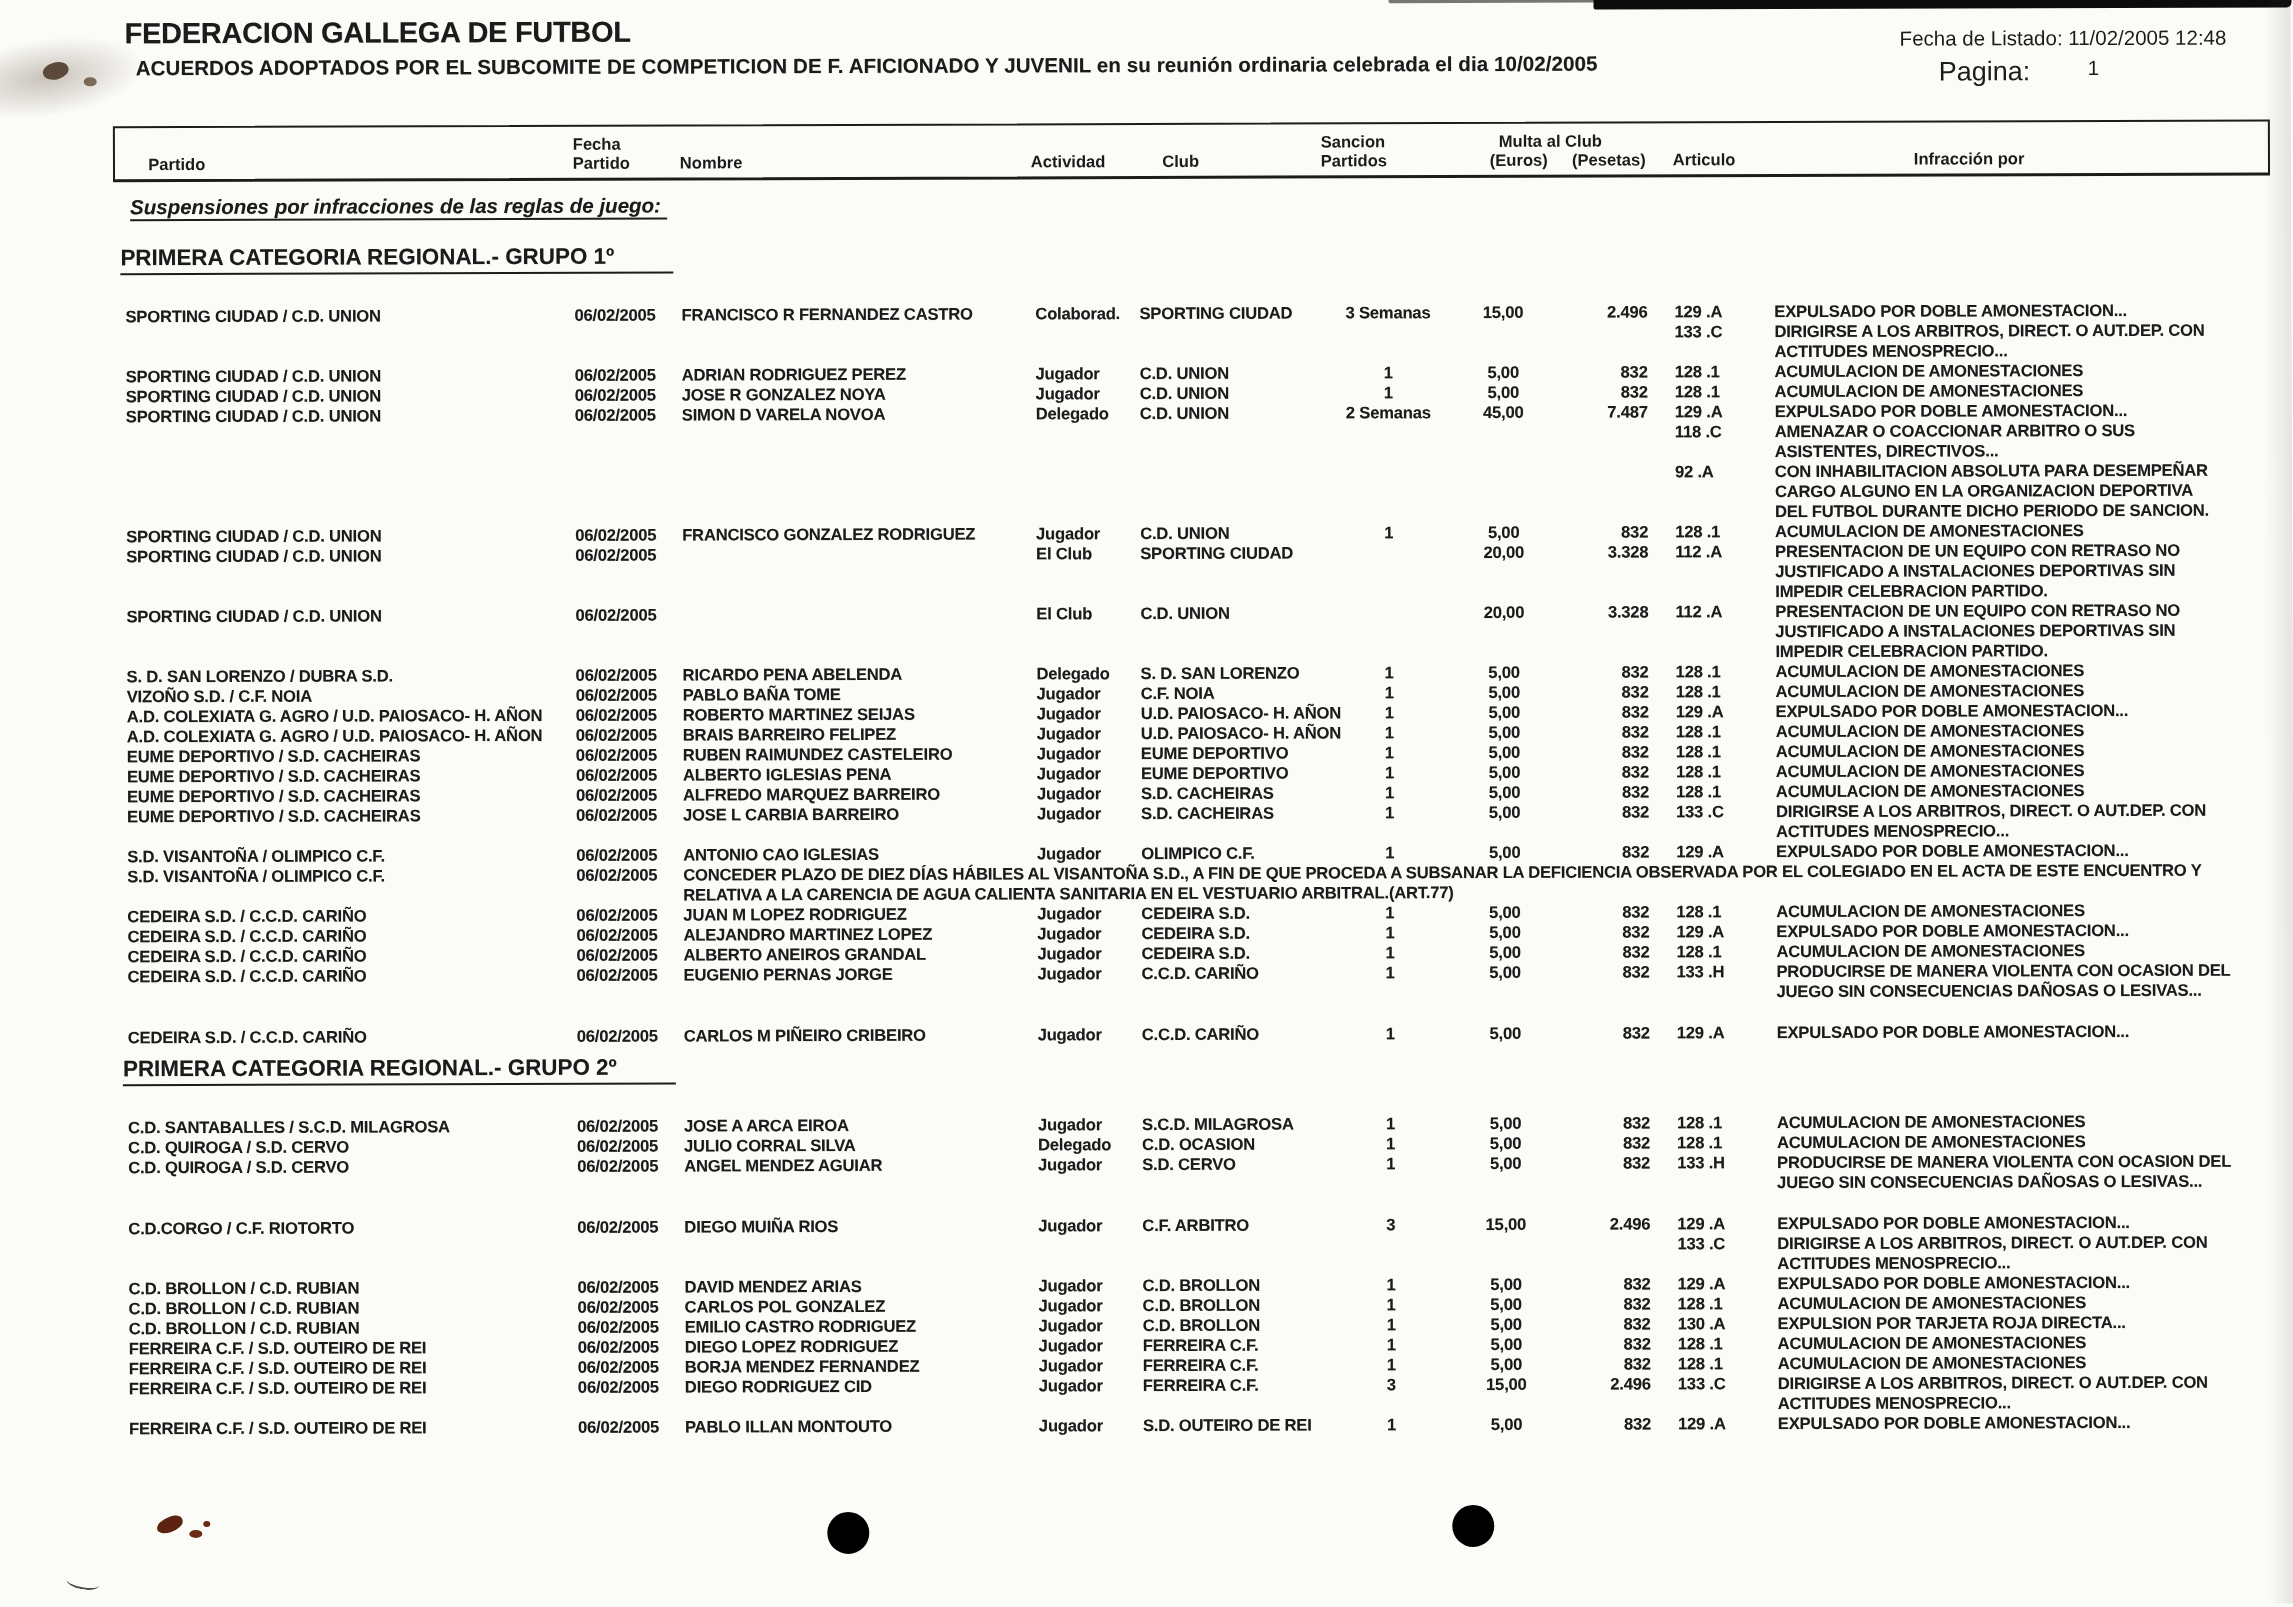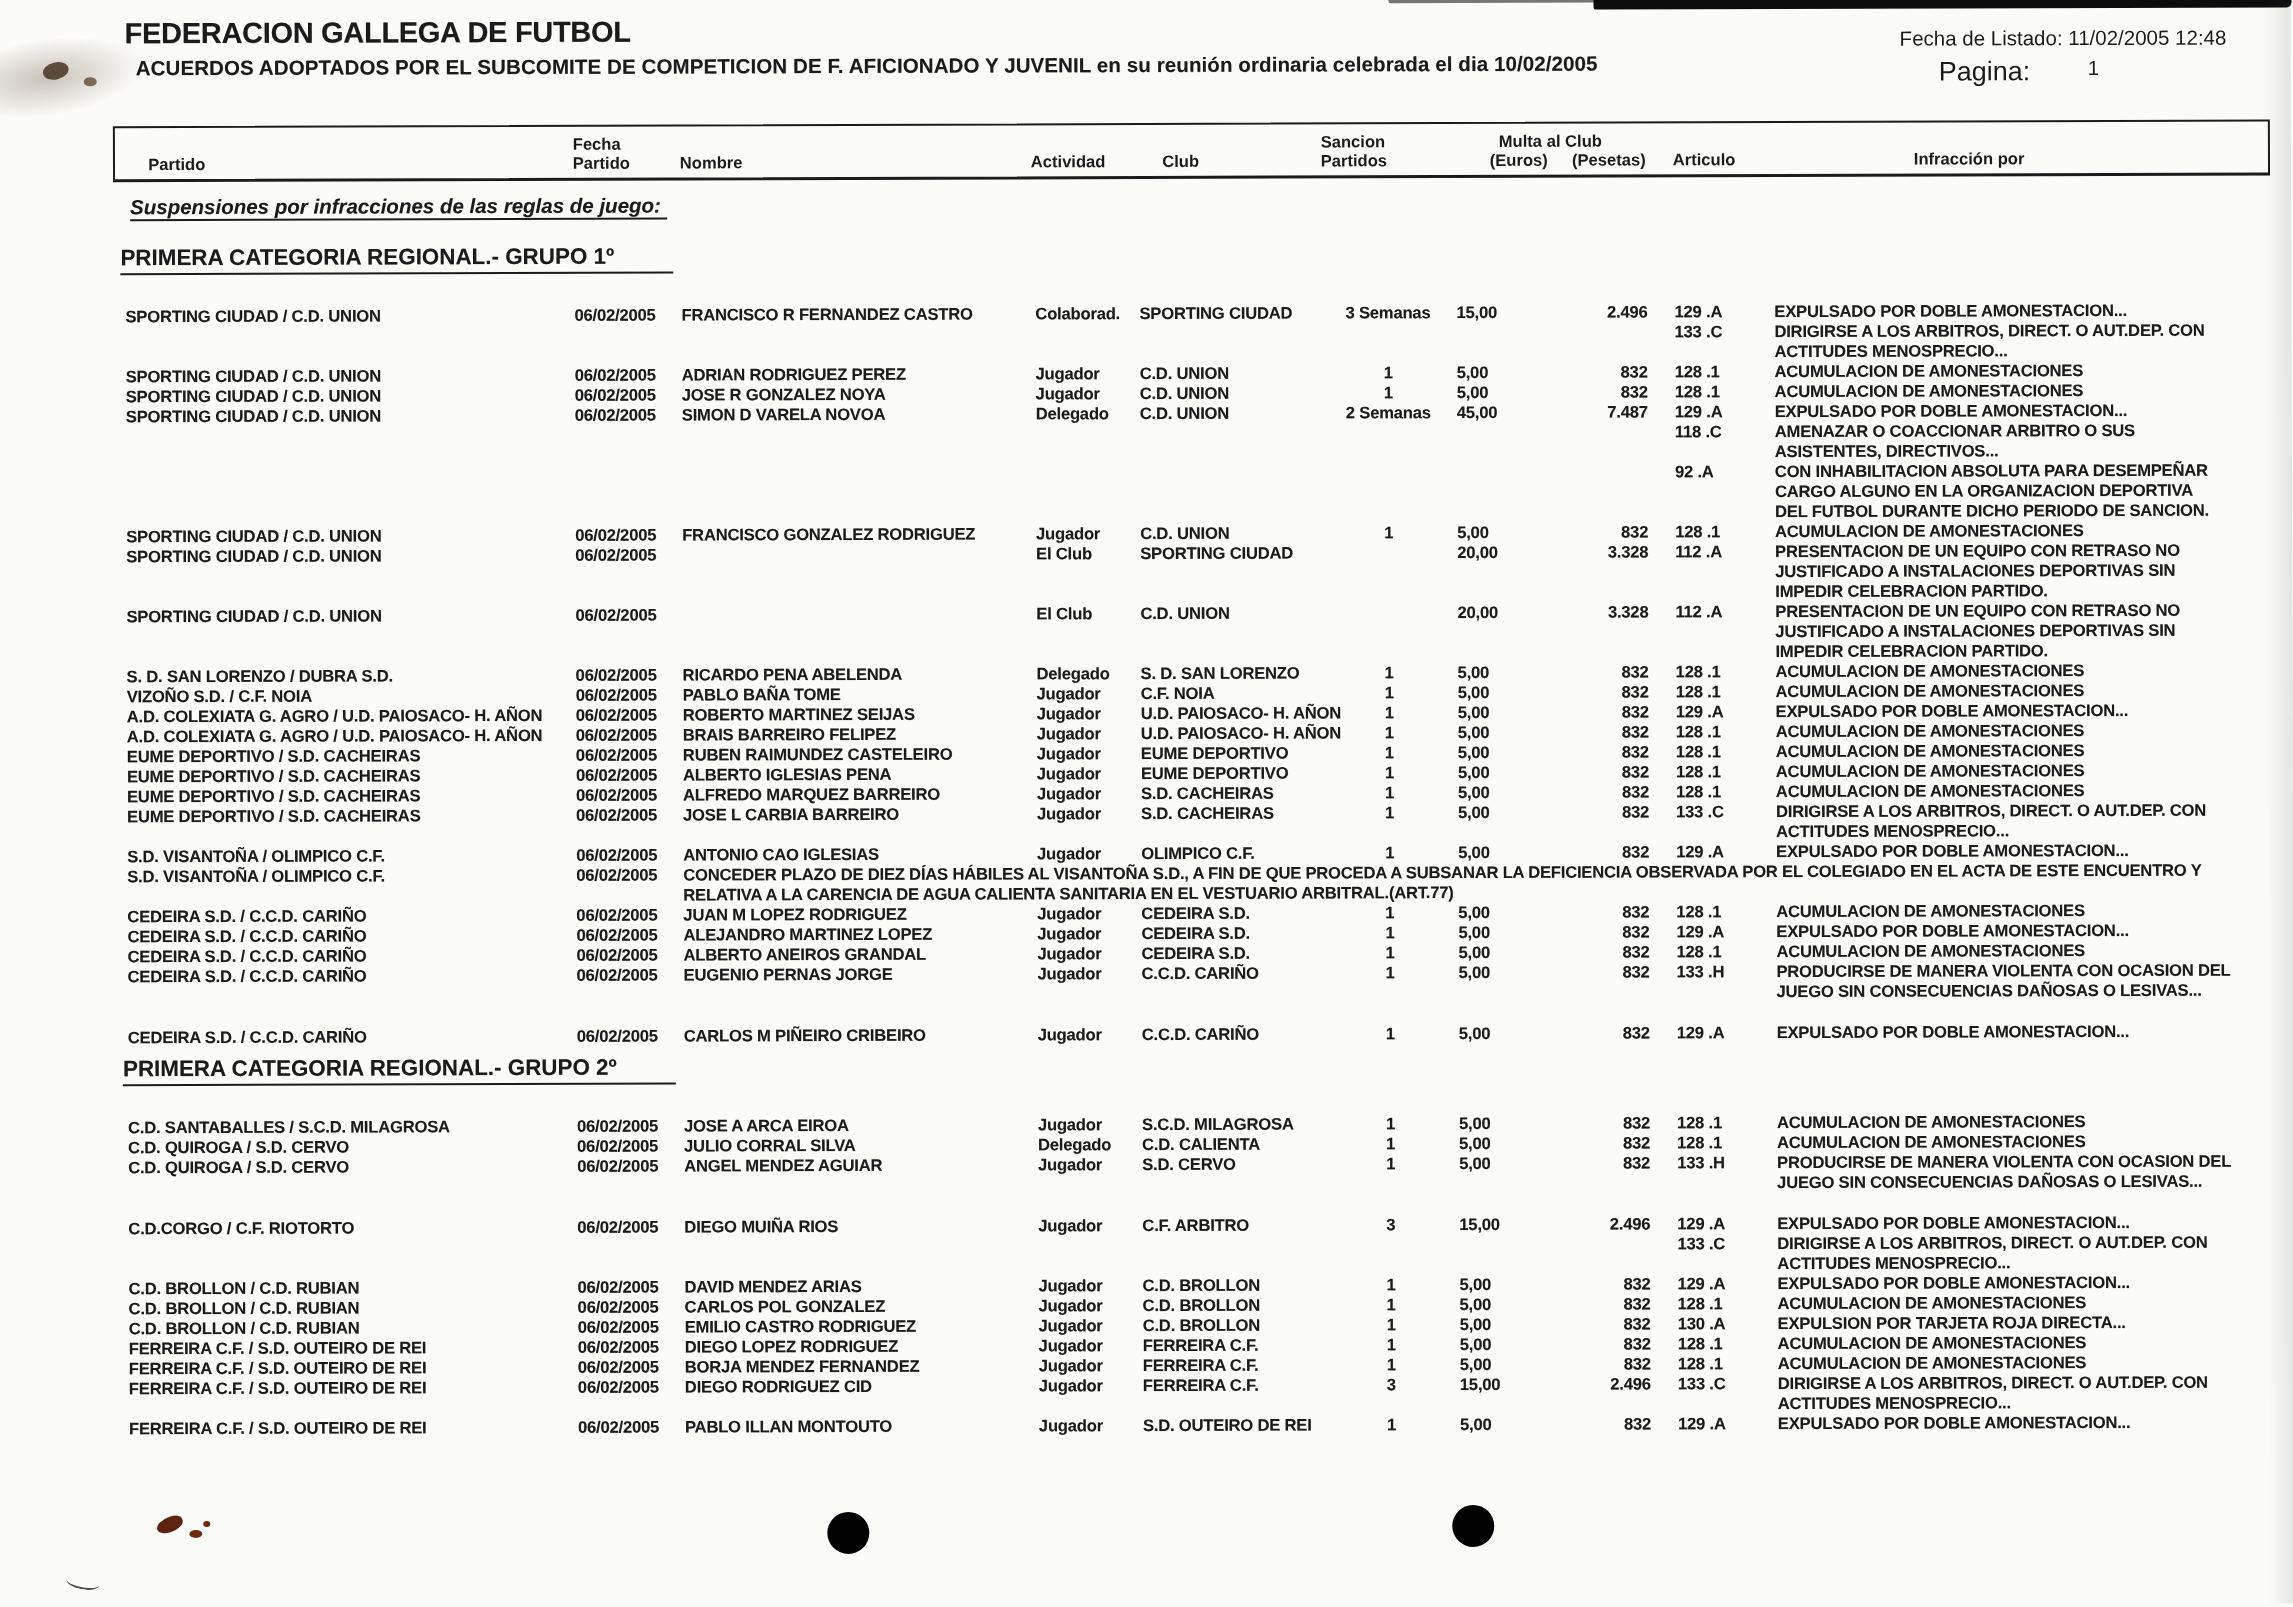--- a/index.html
+++ b/index.html
@@ -93,21 +93,21 @@
     font-size:16.6px;letter-spacing:-0.2px;
     white-space:nowrap;
   }
   .cell{overflow:visible;}
   .c1{grid-column:1;}
   .c2{grid-column:2;}
   .c3{grid-column:3;}
   .c4{grid-column:4;padding-left:2.9px;}
   .c5{grid-column:5;}
   .c6{grid-column:6;text-align:center;}
-  .c7{grid-column:7;text-align:left;}
+  .c7{grid-column:7;text-align:center;}
   .c8{grid-column:8;text-align:right;margin-left:20px;}
   .c9{grid-column:9;padding-left:27px;}
   .c10{grid-column:10;padding-left:4.9px;}
   .cnota{grid-column:3 / -1;}
   
   .edge-band-top{
     position:absolute;left:1596px;top:0;width:698px;height:10.7px;
     background:#0c0c0c;border-radius:0 0 4.9px 2.9px;
   }
   .edge-band-top::after{
@@ -583,21 +583,21 @@
                 <div class="cell c9">128 .1</div>
                 <div class="cell c10">ACUMULACION DE AMONESTACIONES</div>
               </div>
             </div>
             <div class="trow">
               <div class="line">
                 <div class="cell c1">C.D. QUIROGA / S.D. CERVO</div>
                 <div class="cell c2">06/02/2005</div>
                 <div class="cell c3">JULIO CORRAL SILVA</div>
                 <div class="cell c4">Delegado</div>
-                <div class="cell c5">C.D. CALIENTA</div>
+                <div class="cell c5">C.D. OCASION</div>
                 <div class="cell c6">1</div>
                 <div class="cell c7">5,00</div>
                 <div class="cell c8">832</div>
                 <div class="cell c9">128 .1</div>
                 <div class="cell c10">ACUMULACION DE AMONESTACIONES</div>
               </div>
             </div>
             <div class="trow">
               <div class="line">
                 <div class="cell c1">C.D. QUIROGA / S.D. CERVO</div>

